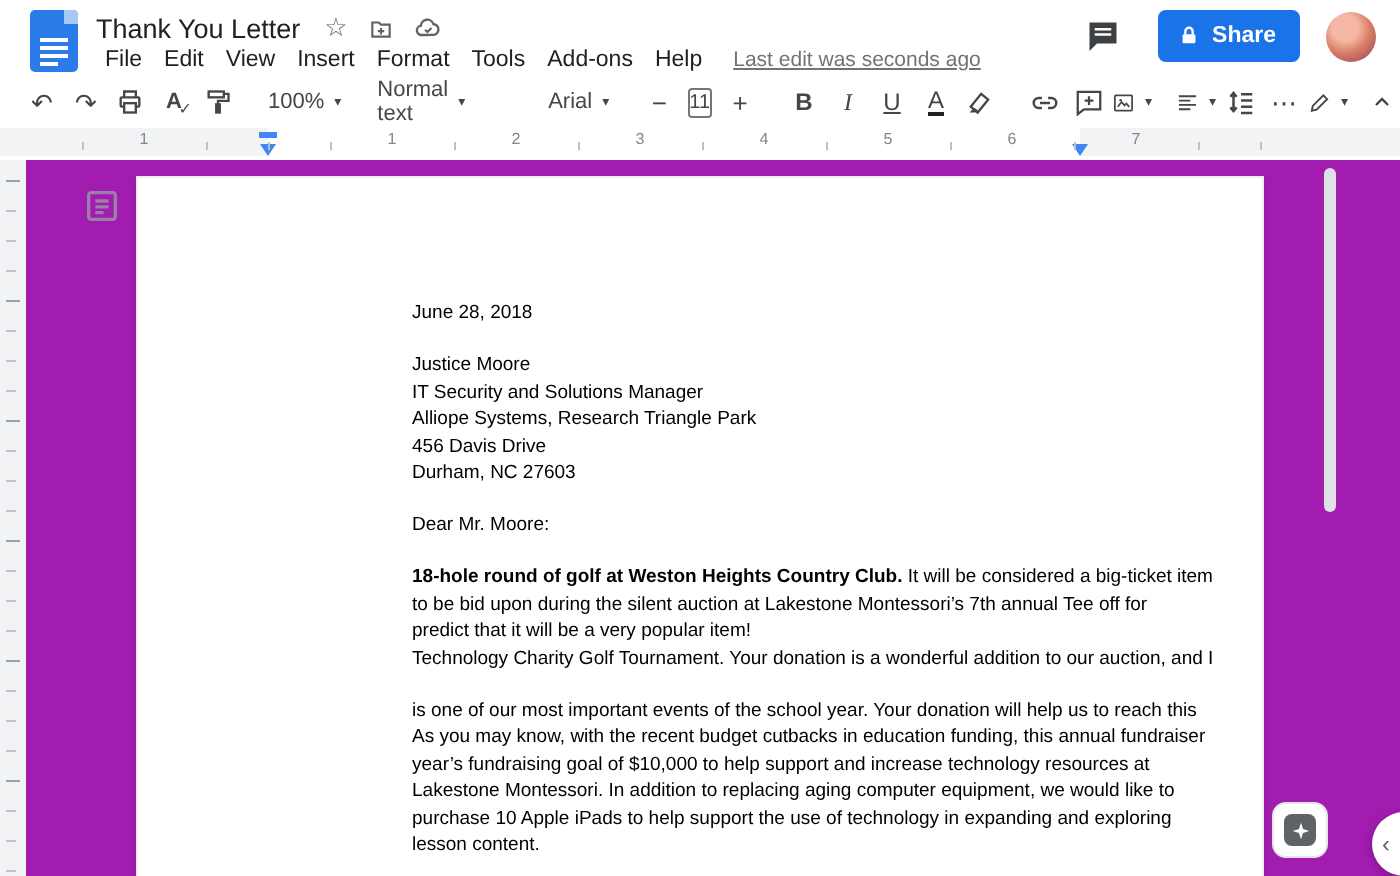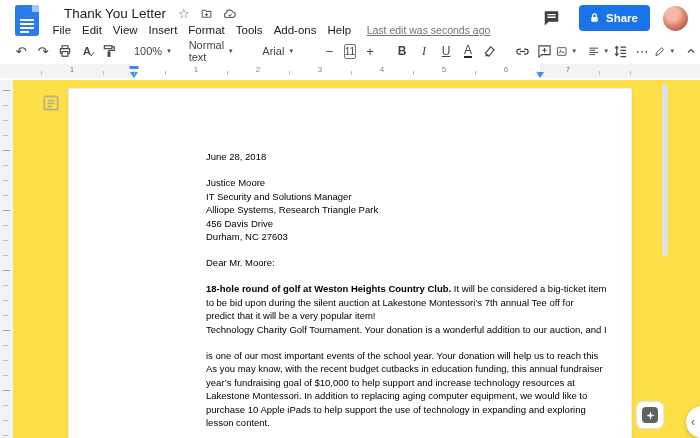--- a/index.html
+++ b/index.html
@@ -6,21 +6,21 @@
   * { box-sizing: border-box; margin:0; padding:0; }
   html,body { width:700px; height:438px; overflow:hidden; background:#fff;
     font-family:"Liberation Sans","DejaVu Sans",sans-serif; }
 
   
   #header { position:absolute; top:0; left:0; width:700px; height:40px; background:#fff; z-index:5; }
   #docs-logo { position:absolute; left:15px; top:5px; width:24px; height:31px; background:#2b7ce9; border-radius:2.5px; }
   #docs-logo .fold { position:absolute; right:0; top:0; width:7px; height:7px; background:#a6c8f7; border-radius:0 2.5px 0 0; }
   #docs-logo .ln { position:absolute; left:5px; height:2px; background:#fff; }
   .title-row { position:absolute; left:48px; top:6px; display:flex; align-items:center; }
-  #doc-title { font-size:13.5px; color:#202124; margin-right:12px;margin-left:16px; }
+  #doc-title { font-size:13.5px; color:#202124; margin-right:12px; }
   .title-ic { color:#5f6368; font-size:13px; margin-right:10px; display:flex; align-items:center; cursor:pointer; }
   .menu-row { position:absolute; left:47px; top:24px; display:flex; align-items:center; }
   .menu-item { font-size:11.5px; color:#202124; padding:0 5.5px; cursor:pointer; }
   #last-edit { font-size:10.5px; color:#6f737a; text-decoration:underline; margin-left:10px; cursor:pointer; }
   #header-right { position:absolute; right:12px; top:5px; display:flex; align-items:center; }
   #comments-btn { margin-right:18px; cursor:pointer; display:flex; }
   #share-btn { display:flex; align-items:center; background:#1a73e8; color:#fff; border:none;
     border-radius:4px; height:26px; padding:0 12px 0 10px; font-size:11.5px; font-weight:bold; cursor:pointer; }
   #share-btn svg { margin-right:6px; }
   #avatar { width:25px; height:25px; border-radius:50%; margin-left:13px; cursor:pointer;
@@ -51,21 +51,21 @@
   #ruler { position:absolute; top:62px; left:0; width:700px; height:18px; background:#fff; z-index:4; }
   #ruler .shade { position:absolute; top:2px; height:14px; background:#f1f3f4; }
   #ruler .white-zone { position:absolute; top:2px; height:14px; background:#fff; }
   .ruler-num { position:absolute; top:3px; transform:translateX(-50%); font-size:8px; color:#80868b; }
   .ruler-tick { position:absolute; top:9px; width:1px; height:4px; background:#bdc1c6; }
   .indent-tri { position:absolute; top:10px; width:0; height:0; transform:translateX(-50%);
     border-left:4.5px solid transparent; border-right:4.5px solid transparent; border-top:6px solid #4285f4; cursor:pointer; }
   .indent-bar { position:absolute; top:4px; width:9px; height:3px; background:#4285f4; transform:translateX(-50%); cursor:pointer; }
 
   
-  #doc-area { position:absolute; top:80px; left:0; width:700px; height:358px; background:#fde047; }
+  #doc-area { position:absolute; top:80px; left:0; width:700px; height:358px; background:#a21caf; }
   #v-ruler { position:absolute; left:0; top:0; width:13px; height:358px; background:#f1f3f4; }
   .v-tick { position:absolute; left:3px; width:5px; height:1px; background:#c0c4c9; }
   #outline-btn { position:absolute; left:40px; top:12px; width:22px; height:22px; cursor:pointer;
     display:flex; align-items:center; justify-content:center; opacity:.75; }
   #page { position:absolute; left:68px; top:8px; width:564px; height:370px; background:#fff;
     border:1px solid #ebedef; box-shadow:0 1px 3px rgba(60,64,67,.09); }
   #letter { position:absolute; left:137px; top:61px; font-size:9.5px; line-height:13.5px;
     color:#000; letter-spacing:0; }
   #letter .blk { margin-bottom:12.5px; }
   #letter .line { white-space:nowrap; }
@@ -176,21 +176,21 @@
 
   <span class="tb-sep"></span>
 
   <span class="tb-select">
     <span>Normal text</span>
     <span class="chev">▾</span>
   </span>
 
   <span class="tb-sep"></span>
 
-  <span class="tb-select" style="min-width:62px;justify-content:center;">
+  <span class="tb-select" style="min-width:62px;justify-content:flex-end;">
     <span>Arial</span>
     <span class="chev">▾</span>
   </span>
 
   <span class="tb-sep"></span>
 
   <span class="tb-btn">
       <span class="tb-glyph">−</span>
     </span>
   <span id="font-size-box">11</span>

